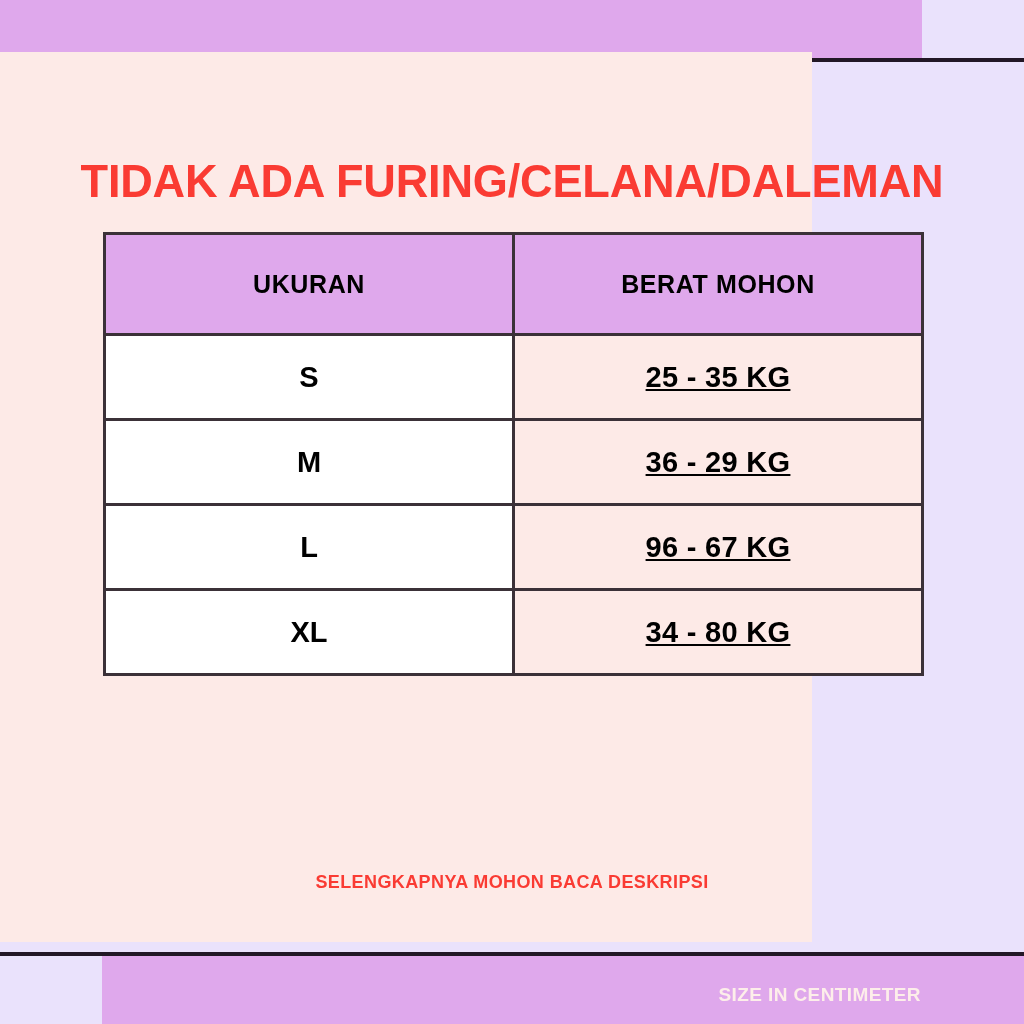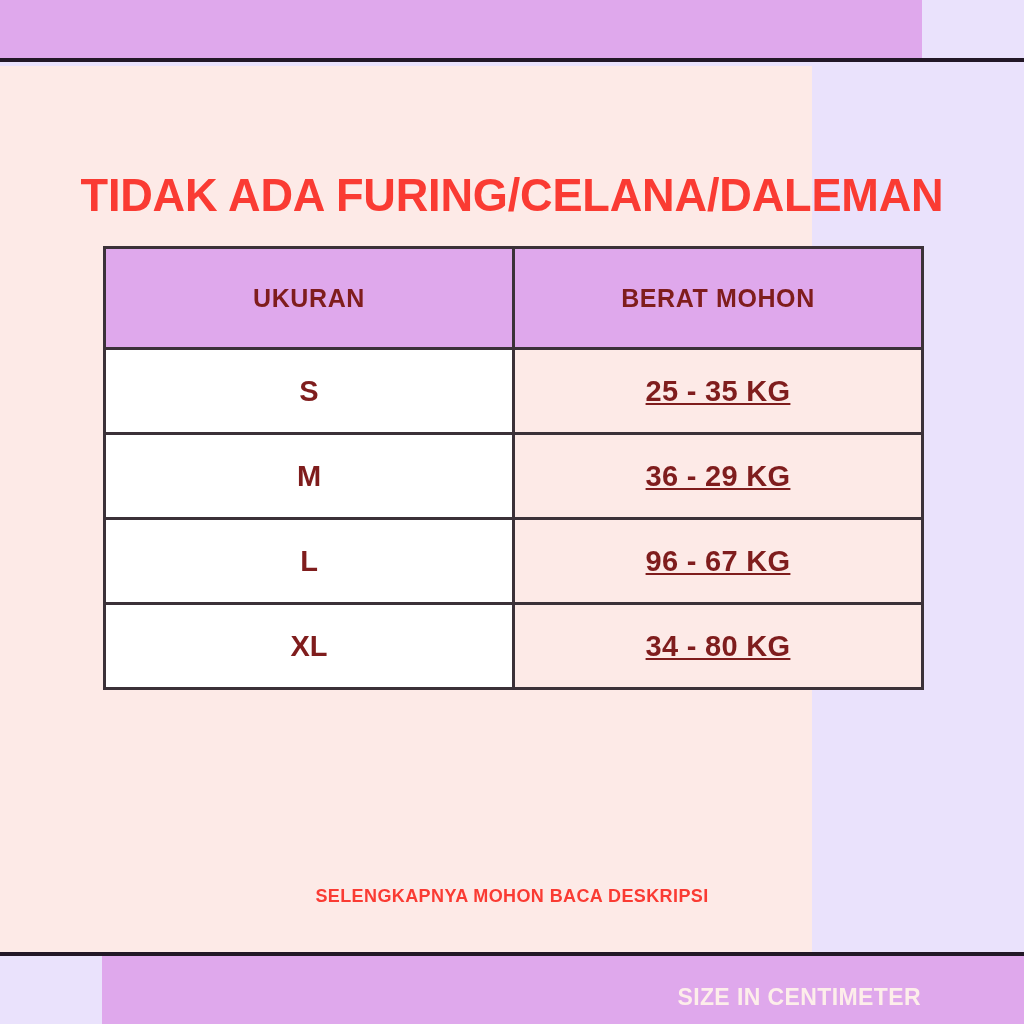--- a/index.html
+++ b/index.html
@@ -64,31 +64,31 @@
     top: 0;
     width: 1024px;
     height: 4px;
     background: #221726;
   }
   .band-bottom .footer-note {
     position: absolute;
     right: 103px;
     top: 32px;
     color: #fdeeea;
-    font-size: 23px;
+    font-size: 19px;
     font-weight: bold;
     letter-spacing: 0.4px;
     white-space: nowrap;
   }
 
   
   .sheet {
     position: absolute;
     left: 0;
-    top: 66px;
+    top: 52px;
     width: 812px;
     height: 890px;
     background: #fdeae7;
   }
 
   .headline {
     position: absolute;
     left: 0;
     top: 101px;
     width: 1024px;
@@ -111,21 +111,21 @@
     table-layout: fixed;
   }
   .size-table col.c1 { width: 409px; }
   .size-table col.c2 { width: 409px; }
 
   .size-table th,
   .size-table td {
     border: 3px solid #3b3138;
     text-align: center;
     font-weight: bold;
-    color: #7f1d1d;
+    color: #000000;
   }
 
   .size-table thead th {
     height: 101px;
     background: #dfa8ec;
     font-size: 25px;
     letter-spacing: 0.6px;
   }
 
   .size-table tbody td {

